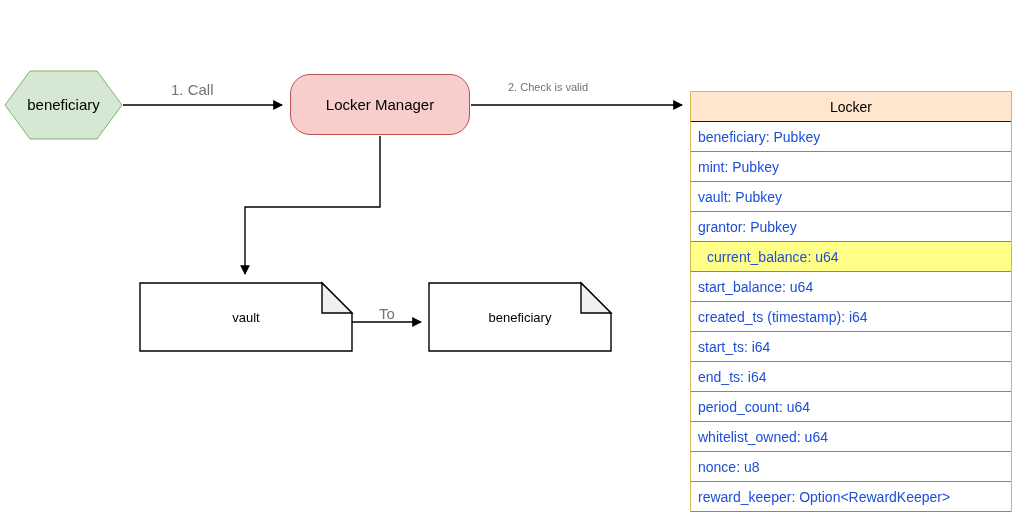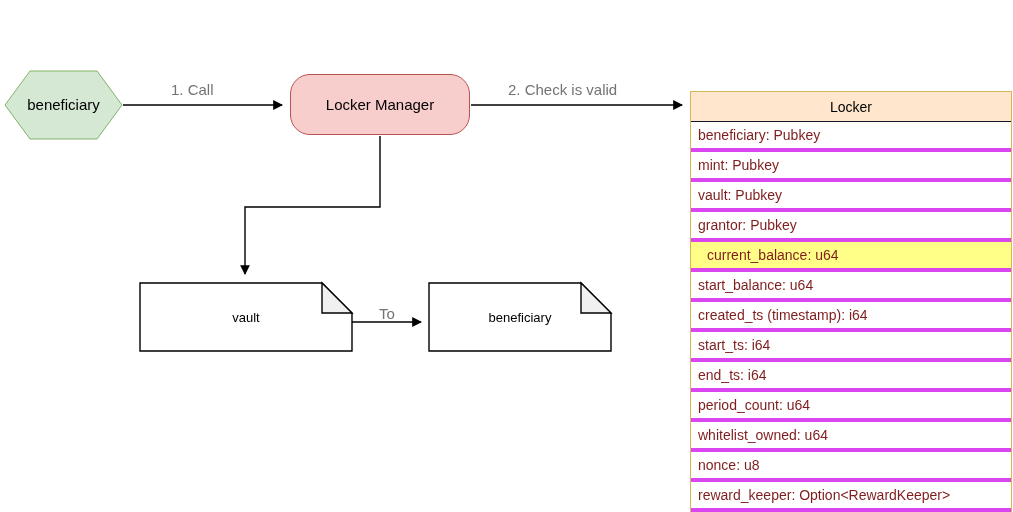--- a/index.html
+++ b/index.html
@@ -82,21 +82,21 @@
 
   
   .edge-label {
     position: absolute;
     font-size: 15px;
     color: #737373;
     background: transparent;
     white-space: nowrap;
   }
   #label-call        { left: 171px; top: 81px;  font-size: 15px; }
-  #label-check       { left: 508px; top: 81px;  font-size: 15px; }
+  #label-check       { left: 508px; top: 81px;  font-size: 11px; }
   #label-update      { left: 508px; top: 110px; font-size: 18px; }
   #label-transfer    { left: 220px; top: 186px; font-size: 15px; }
   #label-to          { left: 379px; top: 305px; font-size: 15px; }
 
   
   .entity-table {
     position: absolute;
     left: 690px; top: 91px;
     width: 322px;
     border: 1px solid #d6b656;
@@ -115,23 +115,23 @@
     font-size: 14px;
     color: #000;
   }
   .entity-row {
     height: 30px;
     box-sizing: border-box;
     display: flex;
     align-items: center;
     padding-left: 7px;
     font-size: 14px;
-    color: #7f1d1d;
+    color: #1d4ed8;
     background: #ffffff;
-    border-bottom: 4px solid #d946ef;
+    border-bottom: 1px solid #d946ef;
   }
   .entity-row.highlight {
     background: #ffff88;
     padding-left: 16px;
   }
 </style>
 </head>
 <body>
 
 <div id="canvas">

